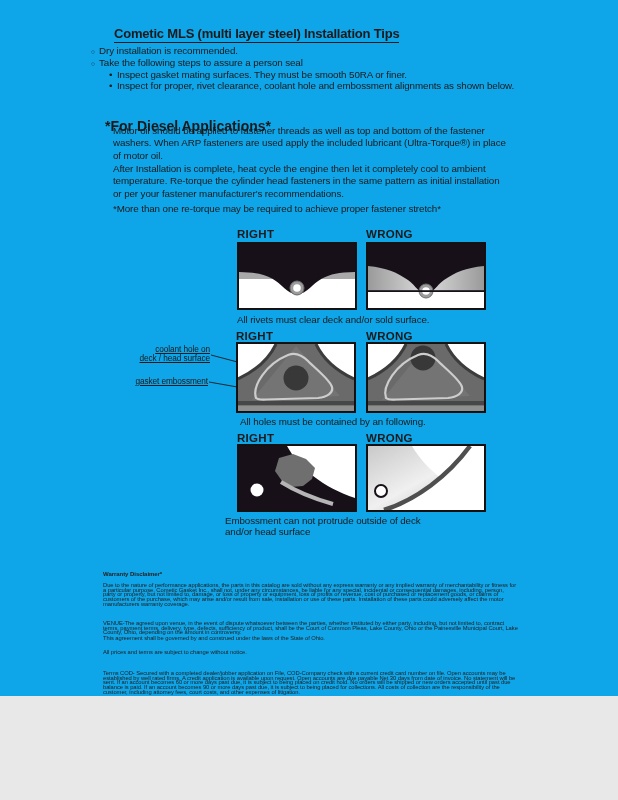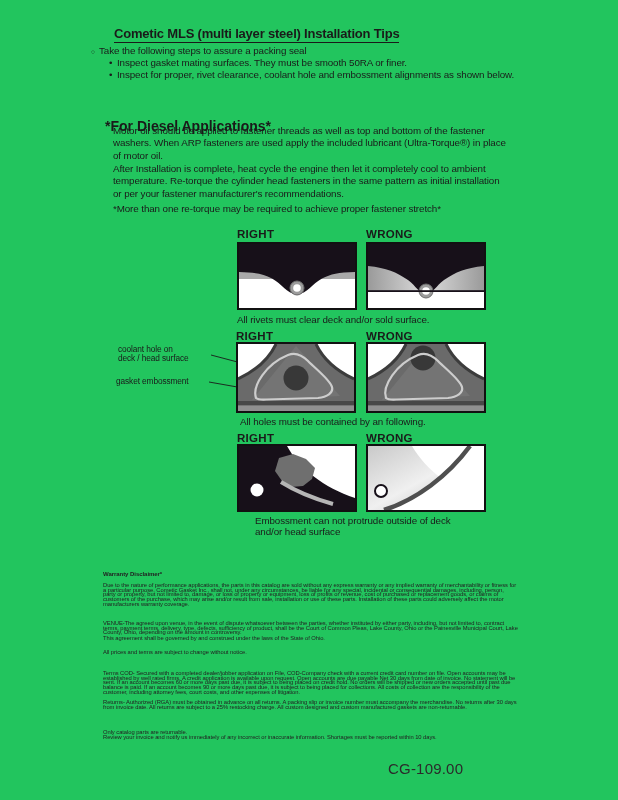--- a/index.html
+++ b/index.html
@@ -1,17 +1,17 @@
 <!DOCTYPE html>
 <html><head>
 <meta charset="utf-8">
 <style>
   html,body{margin:0;padding:0;background:#e8e8e8;}
   .page{
-    position:relative; width:618px; height:800px; background:#22c55e;
+    position:relative; width:618px; height:696px; background:#0ea5e9;
     margin:0 auto; overflow:hidden;
     font-family:"Liberation Sans", sans-serif; color:#1a1a1a;
   }
   .abs{position:absolute;}
   
   .title{
     left:114px; top:26px; font-size:13px; font-weight:bold; letter-spacing:-0.2px;
     border-bottom:1.6px solid #1a1a1a; padding-bottom:1px;
   }
   
@@ -24,36 +24,37 @@
   .diesel-h{left:105px; top:118px; font-size:14px; font-weight:bold;}
   .para{left:113px; width:397px; font-size:9.8px; line-height:12.4px; letter-spacing:-0.1px;}
   .p1{top:125px;}
   .p2{top:163px;}
   .p3{top:203px;}
   
   .dlabel{width:120px; text-align:left; font-size:11.5px; font-weight:600; letter-spacing:0.3px;}
   .dbox{width:120px; border:2px solid #111; background:#fff; box-sizing:border-box;}
   .dbox svg{display:block;}
   .caption{font-size:9.8px; line-height:11px; letter-spacing:-0.1px;}
-  .sidelabel{font-size:8.3px; line-height:8.8px; letter-spacing:-0.1px;}
+  .sidelabel{font-size:8.3px; line-height:8.8px; text-align:right; letter-spacing:-0.1px;text-decoration:underline;}
   
   .w{left:103px; width:415px; font-size:5.8px; line-height:4.7px; letter-spacing:-0.05px; color:#222;}
   .w-h{font-weight:bold; font-size:6px;}
   
   .footer{left:388px; top:760px; font-size:15px; letter-spacing:0.2px; color:#2b2b2b;}
 </style>
 </head>
 <body>
 
 <div class="page">
 
   <div class="abs title">Cometic MLS (multi layer steel) Installation Tips</div>
 
   <div class="abs tips">
-    <div class="bullet">Take the following steps to assure a packing seal</div>
+    <div class="bullet">Dry installation is recommended.</div>
+    <div class="bullet">Take the following steps to assure a person seal</div>
     <div class="subbullet">Inspect gasket mating surfaces.  They must be smooth 50RA or finer.</div>
     <div class="subbullet">Inspect for proper, rivet clearance, coolant hole and embossment alignments as shown below.</div>
   </div>
 
   <div class="abs diesel-h">*For Diesel Applications*</div>
   <div class="abs para p1">Motor oil should be applied to fastener threads as well as top and bottom of the fastener washers. When ARP fasteners are used apply the included lubricant (Ultra-Torque®) in place of motor oil.</div>
   <div class="abs para p2">After Installation is complete, heat cycle the engine then let it completely cool to ambient temperature. Re-torque the cylinder head fasteners in the same pattern as initial installation or per your fastener manufacturer's recommendations.</div>
   <div class="abs para p3">*More than one re-torque may be required to achieve proper fastener stretch*</div>
 
   <div class="abs dlabel" style="left:237px; top:228px;">RIGHT</div>
@@ -160,21 +161,21 @@
         </linearGradient>
       </defs>
       <rect x="0" y="0" width="116" height="64" fill="#ffffff"></rect>
       <path d="M0,0 H44 C58,24 84,44 116,54 L116,64 H0 Z" fill="url(#g3)"></path>
       <path d="M16,64 C48,54 80,30 102,0 L116,0 L116,64 Z" fill="#ffffff"></path>
       <path d="M16,64 C48,54 80,30 102,0" fill="none" stroke="#4f4f4f" stroke-width="4.5"></path>
       <circle cx="13" cy="45" r="6" fill="#ffffff" stroke="#171019" stroke-width="2"></circle>
     </svg>
   </div>
 
-  <div class="abs caption" style="left:255px; top:515px; width:230px;">
+  <div class="abs caption" style="left:225px; top:515px; width:230px;">
     <div>Embossment can not protrude outside of deck</div>
     <div>and/or head surface</div>
   </div>
 
   <div class="abs w w-h" style="top:572px;">Warranty Disclaimer*</div>
   <div class="abs w" style="top:583px;">Due to the nature of performance applications, the parts in this catalog are sold without any express warranty or any implied warranty of merchantability or fitness for a particular purpose.  Cometic Gasket Inc., shall not, under any circumstances, be liable for any special, incidental or consequential damages, including, person, party or property, but not limited to, damage, or loss of property or equipment, loss of profits or revenue, cost of purchased or replacement goods, or claims of customers of the purchase, which may arise and/or result from sale, installation or use of these parts.  Installation of these parts could adversely affect the motor manufacturers warranty coverage.</div>
   <div class="abs w" style="top:621px;">VENUE-The agreed upon venue, in the event of dispute whatsoever between the parties, whether instituted by either party, including, but not limited to, contract terms, payment terms, delivery, type, defects, sufficiency of product, shall be the Court of Common Pleas, Lake County, Ohio or the Painesville Municipal Court, Lake County, Ohio, depending on the amount in controversy.</div>
   <div class="abs w" style="top:635.5px;">This agreement shall be governed by and construed under the laws of the State of Ohio.</div>
   <div class="abs w" style="top:650px;">All prices and terms are subject to change without notice.</div>
   <div class="abs w" style="top:671px;">Terms COD- Secured with a completed dealer/jobber application on File, COD-Company check with a current credit card number on file.  Open accounts may be established by well rated firms.  A credit application is available upon request.  Open accounts are due payable Net 30 days from date of invoice.  No statement will be sent.  If an account becomes 60 or more days past due, it is subject to being placed on credit hold.  No orders will be shipped or new orders accepted until past due balance is paid.  If an account becomes 90 or more days past due, it is subject to being placed for collections.  All costs of collection are the responsibility of the customer, including attorney fees, court costs, and other expenses of litigation.</div>

